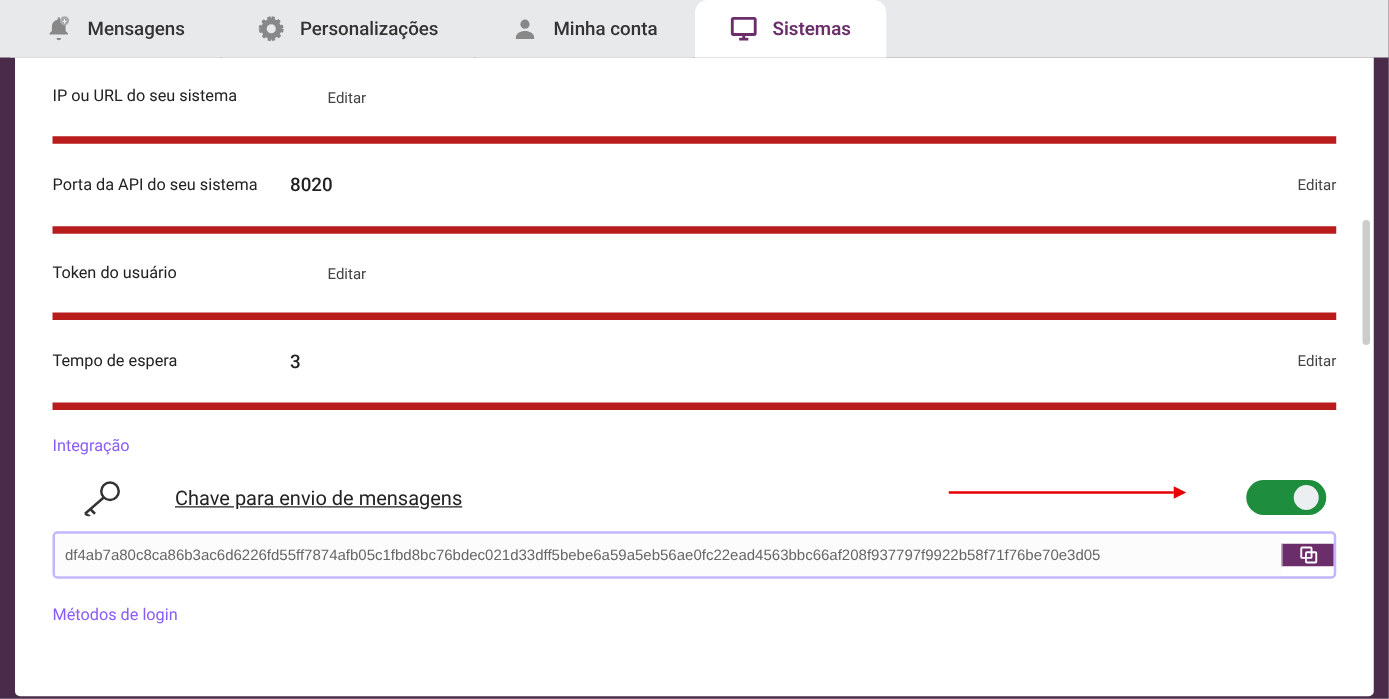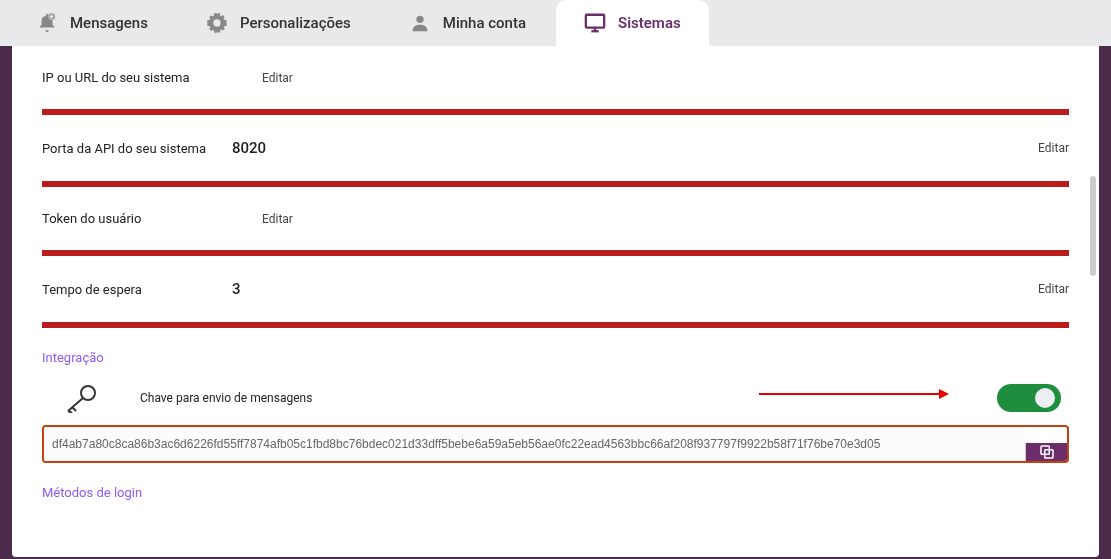--- a/index.html
+++ b/index.html
@@ -79,21 +79,21 @@
   color: #8b5cf6;
 }
 .integration-row {
   display: flex;
   align-items: center;
   gap: 40px;
   padding: 18px 0 12px 0;
   position: relative;
 }
 .key-icon { margin-left: 18px; }
-.integration-label { font-size: 12px; color: #222; }
+.integration-label { font-size: 16px; color: #222; text-decoration: underline; }
 .arrow-annot {
   position: absolute;
   right: 130px;
   top: 28px;
   width: 180px;
   height: 2px;
   background: #e60000;
 }
 .arrow-annot::after {
   content: "";
@@ -117,22 +117,22 @@
   width: 20px; height: 20px; border-radius: 50%;
   background: #eceff1;
   position: absolute; top: 4px;
 }
 .toggle.on { background: #1e8e3e; }
 .toggle.on .knob { right: 6px; }
 .toggle.off { background: #333; }
 .toggle.off .knob { right: 6px; }
 .api-key-box {
   display: flex;
-  align-items: flex-end;
-  border: 2px solid #c2410c;
+  align-items: center;
+  border: 2px solid #c4b5fd;
   border-radius: 4px;
   overflow: hidden;
   margin-bottom: 18px;
 }
 .api-key-input {
   flex: 1;
   border: none;
   outline: none;
   padding: 10px 8px;
   font-size: 12px;

